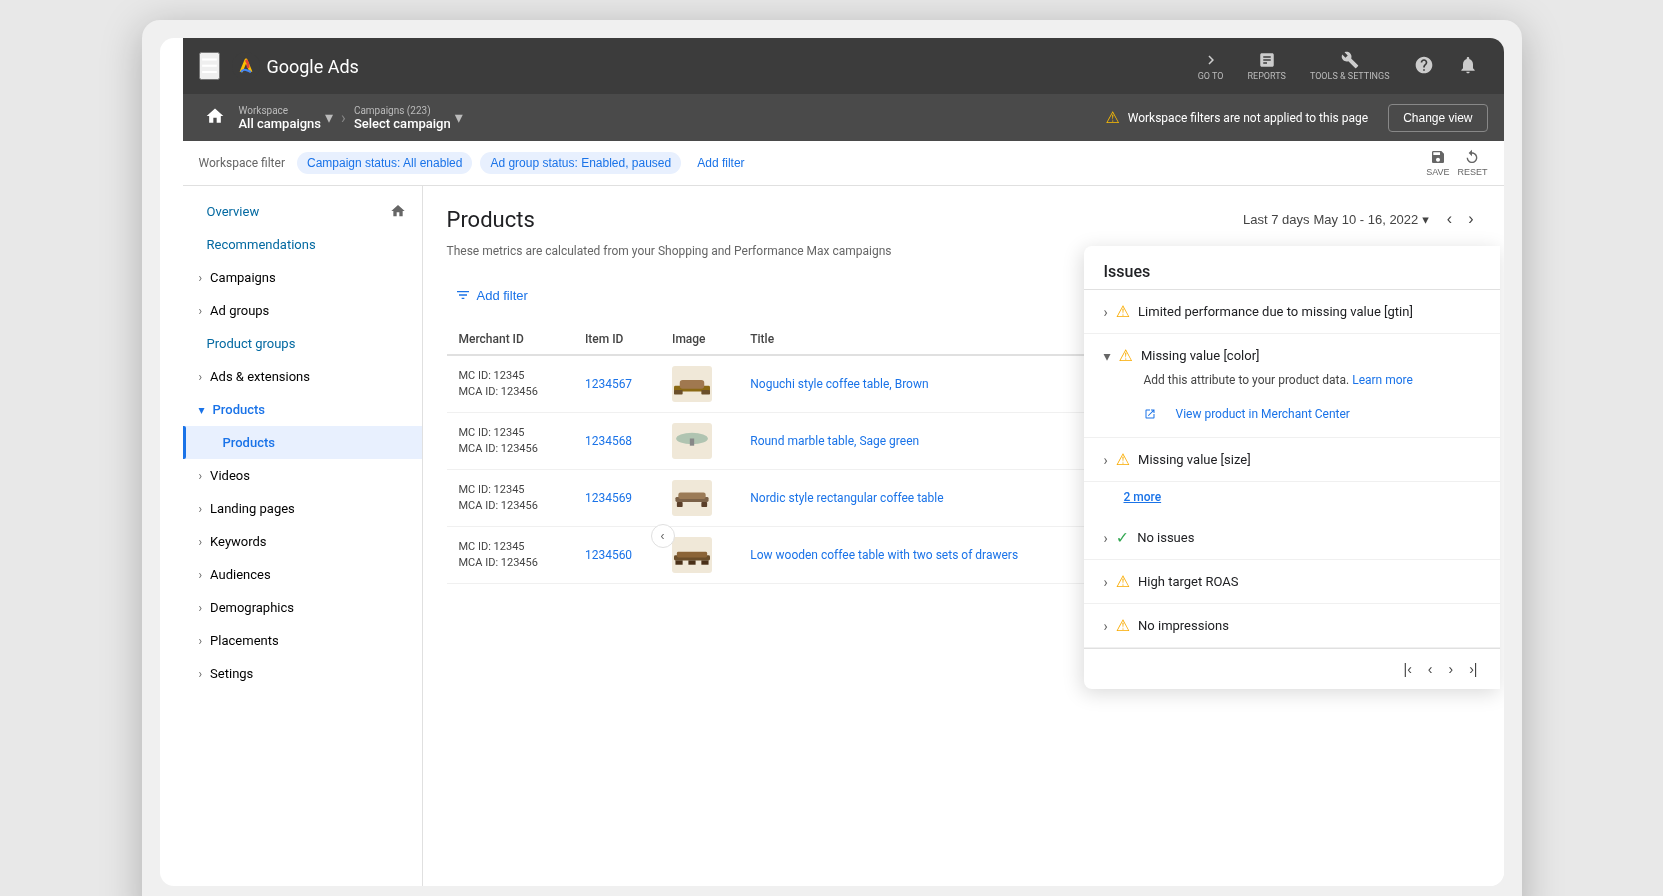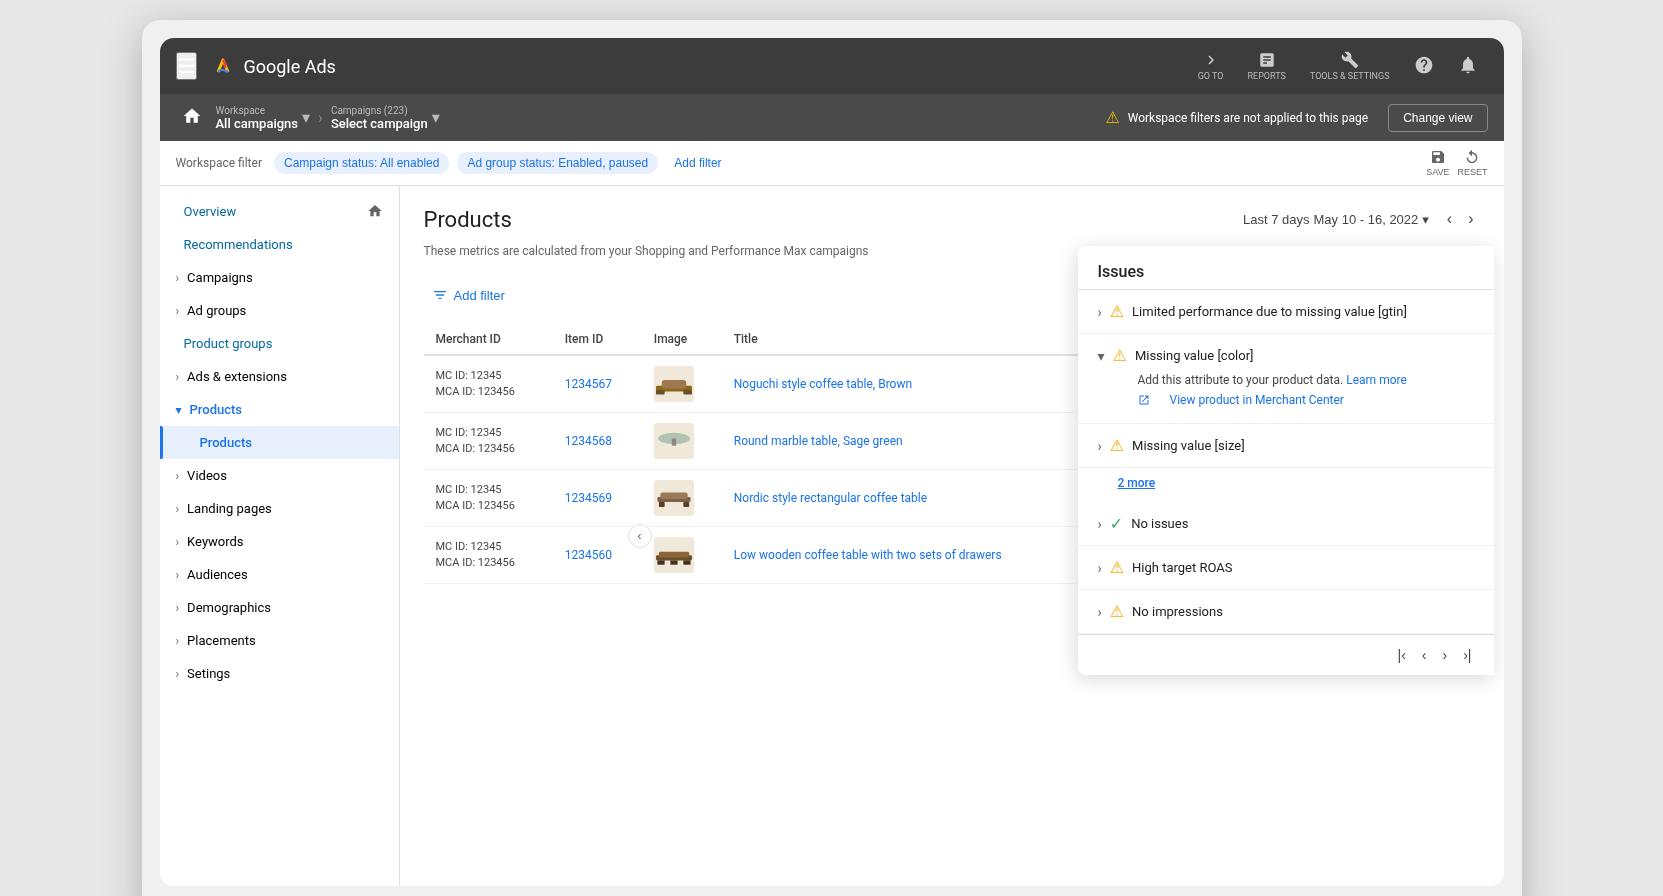--- a/index.html
+++ b/index.html
@@ -19,20 +19,21 @@
       padding: 18px 18px 40px 18px;
       box-shadow: 0 8px 40px rgba(0,0,0,0.25);
       width: 1380px;
       position: relative;
     }
     .screen {
       background: #fff;
       border-radius: 14px;
       overflow: hidden;
       width: 100%;
+      padding-left: 23px;
     }
     
     .top-nav {
       background: #3c3c3c;
       display: flex;
       align-items: center;
       padding: 0 16px;
       height: 56px;
     }
     .hamburger-icon {
@@ -394,21 +395,21 @@
       color: #1a73e8;
       text-decoration: none;
       font-size: 12px;
     }
     .status-ready { color: #444; font-size: 12px; }
     .status-limited { color: #444; font-size: 12px; }
     .status-not-ready { color: #ea4335; font-size: 12px; }
     
     .issues-overlay {
       position: absolute;
-      right: 10px;
+      right: 4px;
       top: 60px;
       width: 416px;
       background: #fff;
       border-radius: 8px 0 0 8px;
       box-shadow: -2px 4px 20px rgba(0,0,0,0.15);
       z-index: 100;
       overflow: hidden;
     }
     .issues-header {
       padding: 16px 20px 8px 20px;
@@ -446,21 +447,21 @@
       font-size: 13px;
       color: #202124;
       flex: 1;
     }
     .issue-expanded-content {
       padding: 8px 0 4px 40px;
     }
     .issue-desc {
       font-size: 12px;
       color: #444;
-      margin-bottom: 6px;
+      margin-bottom: 20px;
     }
     .learn-more-link {
       color: #1a73e8;
       text-decoration: none;
       font-size: 12px;
     }
     .merchant-center-link {
       display: flex;
       align-items: center;
       gap: 20px;

